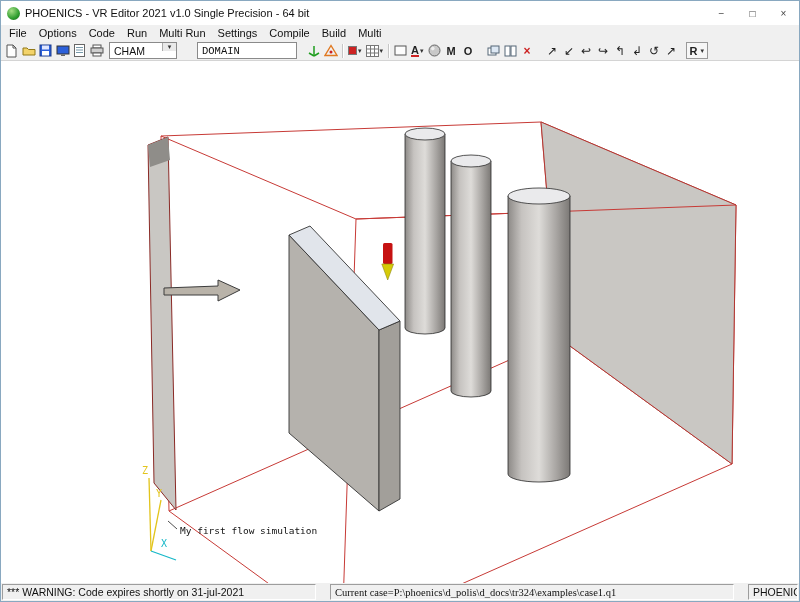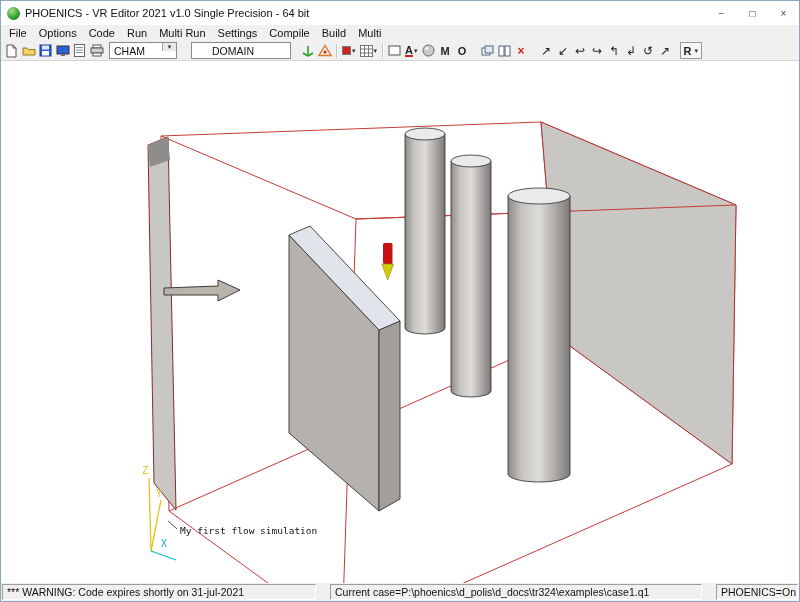--- a/index.html
+++ b/index.html
@@ -21,39 +21,39 @@
   .menu-item { padding: 0 6px; color: #111; white-space: nowrap; }
 
   
   .toolbar { height: 20px; flex: 0 0 auto; background: #f0f0f0; border-bottom: 1px solid #d4d4d4; display: flex; align-items: center; padding: 0 2px; }
   .tb { width: 17px; height: 17px; border: none; background: transparent; display: flex; align-items: center; justify-content: center; padding: 0; flex: 0 0 auto; }
   .tb-wide { width: auto; padding: 0 2px; gap: 1px; }
   .sep { width: 1px; height: 14px; background: #c6c6c6; margin: 0 3px; box-shadow: 1px 0 0 #fff; flex: 0 0 auto; }
   .combo { display: flex; align-items: flex-start; height: 17px; background: #fff; border: 1px solid #8a8a8a; margin-left: 4px; flex: 0 0 auto; }
   .combo-val { font-size: 10.5px; padding: 2px 4px; min-width: 52px; color: #111; }
   .combo-btn { width: 14px; background: #e9e9e9; border-left: 1px solid #aaa; font-size: 7px; display: flex; align-items: center; justify-content: center; color: #333; border-right: none; border-top: none; border-bottom: none; }
-  .field { height: 17px; width: 100px; border: 1px solid #8a8a8a; background: #fff; font-size: 10.5px; padding: 2px 20px; margin-left: 14px; font-family: Liberation Sans, sans-serif; color: #111; flex: 0 0 auto; }
+  .field { height: 17px; width: 100px; border: 1px solid #8a8a8a; background: #fff; font-size: 10.5px; padding: 2px 4px; margin-left: 20px; font-family: Liberation Mono, monospace; color: #111; flex: 0 0 auto; }
   .arrow-btn { font-size: 12px; color: #222; }
   .swatch { width: 9px; height: 9px; background: #cc2222; border: 1px solid #777; display: inline-block; }
   .chev { font-size: 7px; color: #333; }
   .a-under { font-size: 11px; font-weight: bold; color: #222; border-bottom: 2px solid #cc2222; line-height: 10px; }
   .letter-btn { font-size: 11px; font-weight: bold; color: #222; }
   .x-glyph { font-size: 12px; font-weight: bold; color: #c22; }
   .r-combo { display: flex; align-items: center; border: 1px solid #999; background: #f6f6f6; height: 17px; padding: 0 3px; margin-left: 6px; gap: 3px; flex: 0 0 auto; }
   .gap8 { margin-left: 8px; }
 
   
   .viewport { flex: 1 1 auto; position: relative; background: #ffffff; overflow: hidden; }
   .viewport svg.scene { position: absolute; left: 0; top: 0; }
 
   
   .statusbar { height: 18px; flex: 0 0 auto; background: #f0f0f0; display: flex; align-items: center; padding: 0 1px; gap: 14px; }
   .seg { height: 16px; border: 1px solid; border-color: #9d9d9d #ffffff #ffffff #9d9d9d; font-size: 10.5px; display: flex; align-items: center; padding: 0 4px; white-space: nowrap; overflow: hidden; color: #111; }
   .seg1 { width: 314px; }
-  .seg2 { width: 372px; }
+  .seg2 { width: 404px; font-family: Liberation Serif, serif; }
   .seg3 { flex: 1; }
 </style>
 </head>
 <body>
 
 <div class="window">
 
   <div class="titlebar">
     <span class="app-icon"></span>
     <span class="title-text">PHOENICS - VR Editor 2021 v1.0 Single Precision - 64 bit</span>

